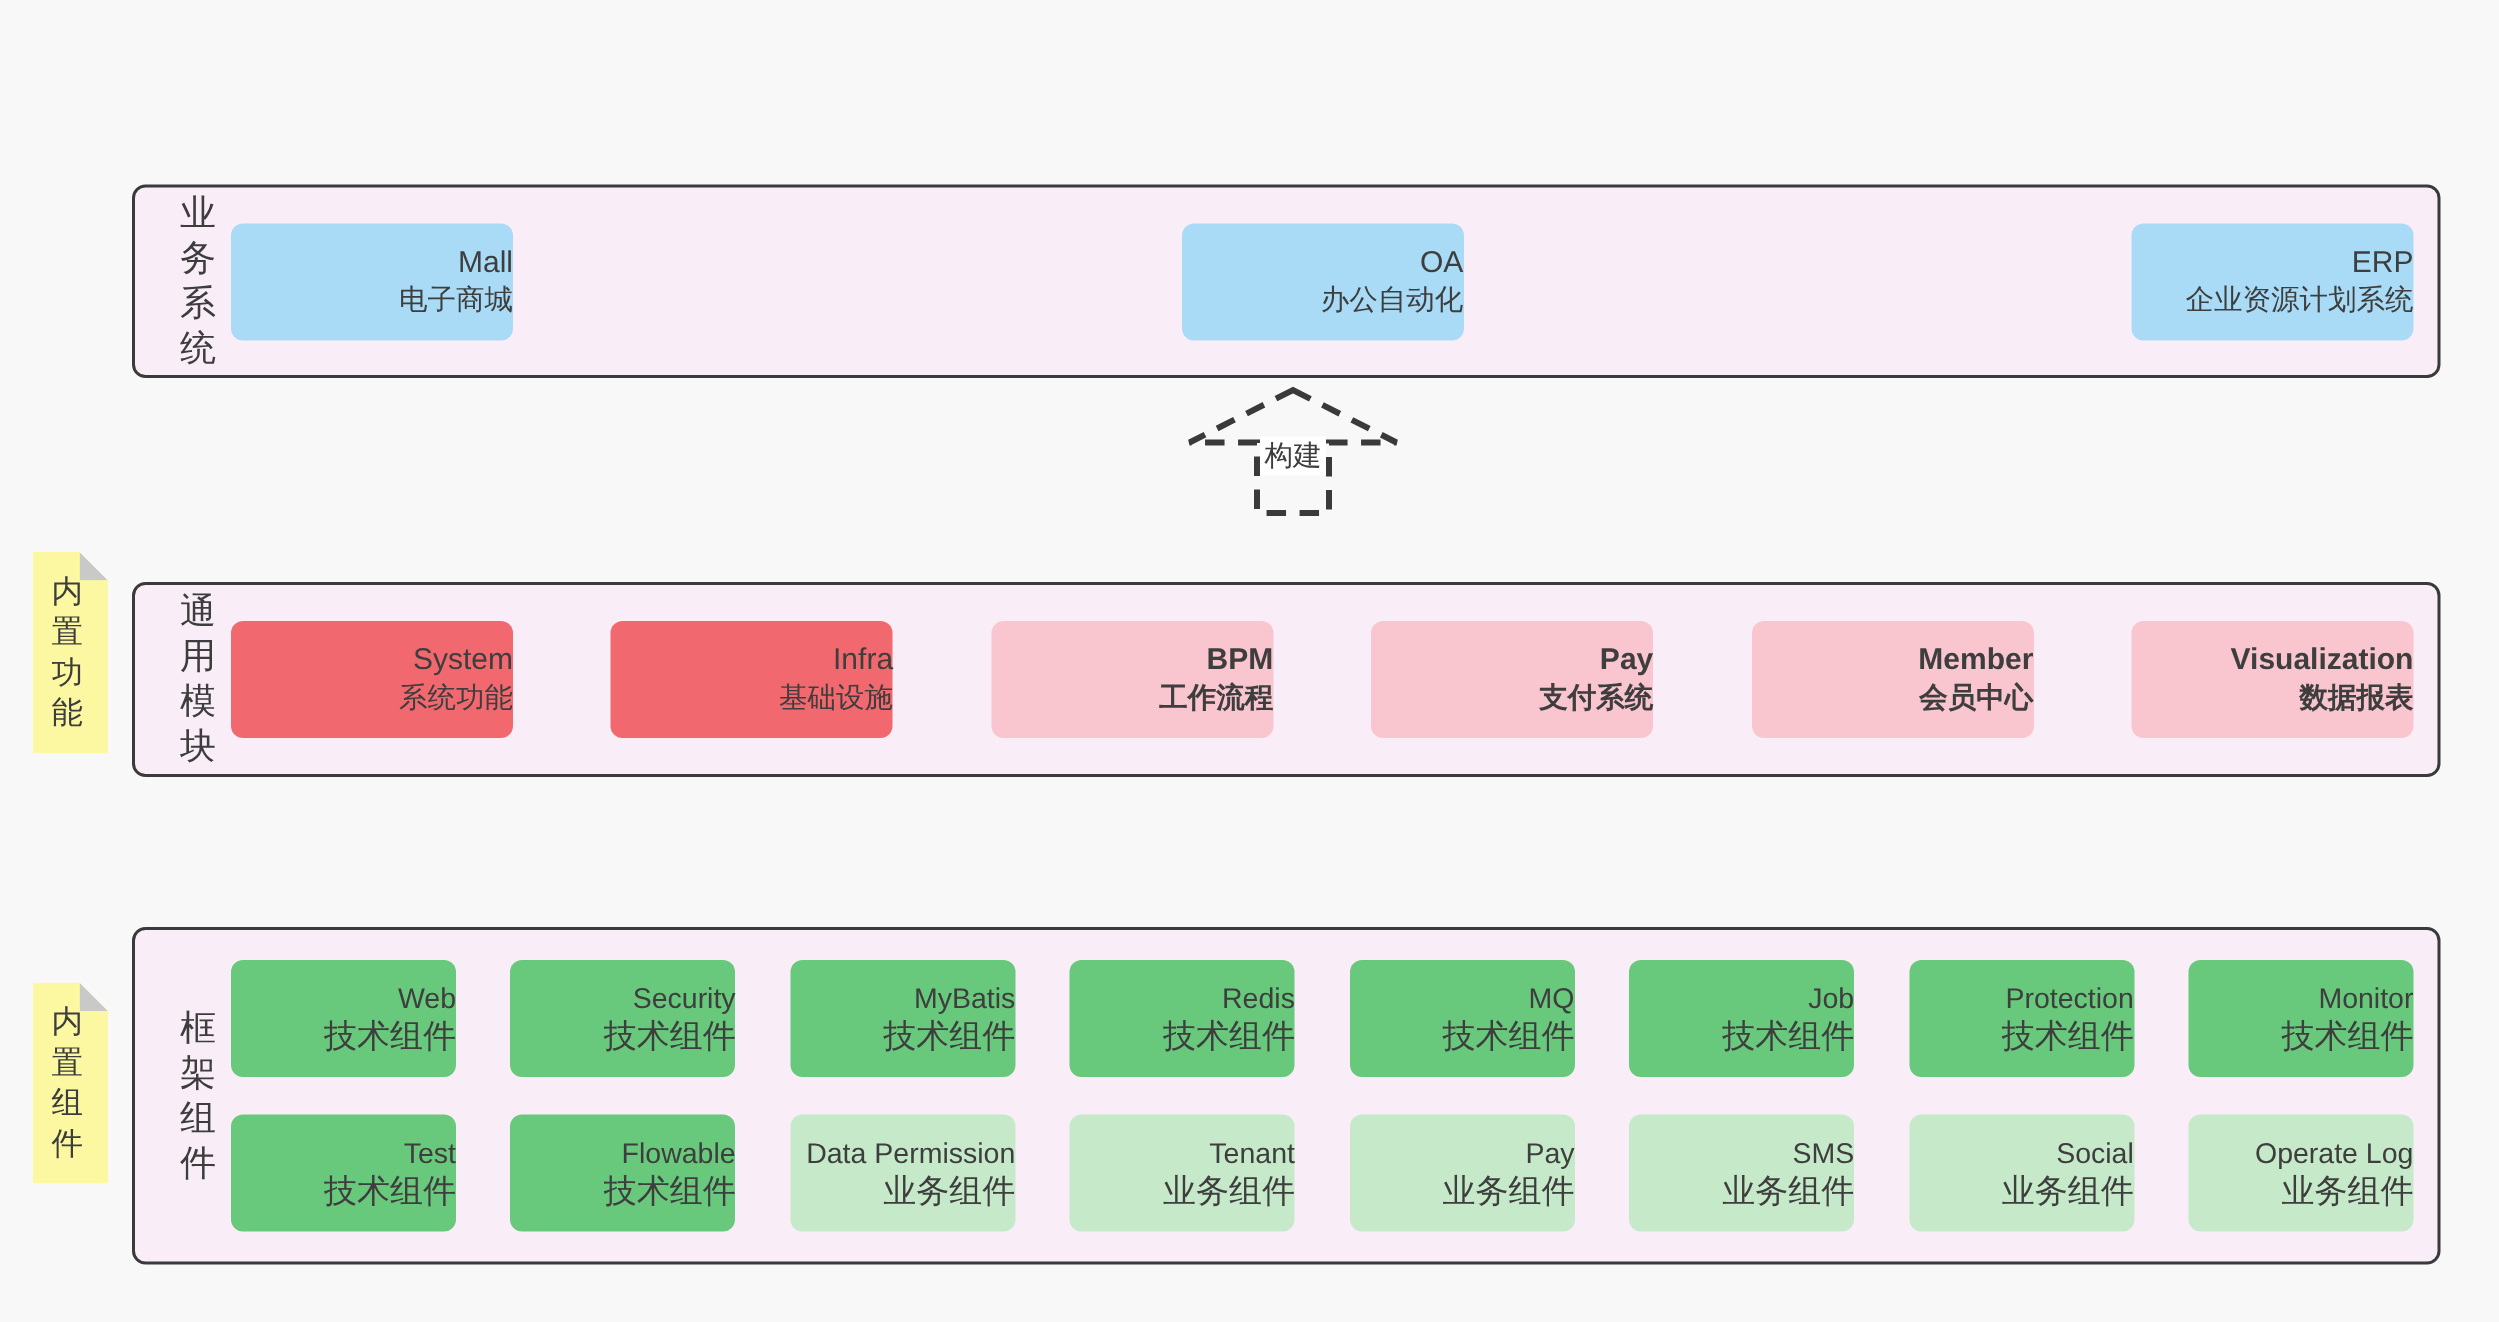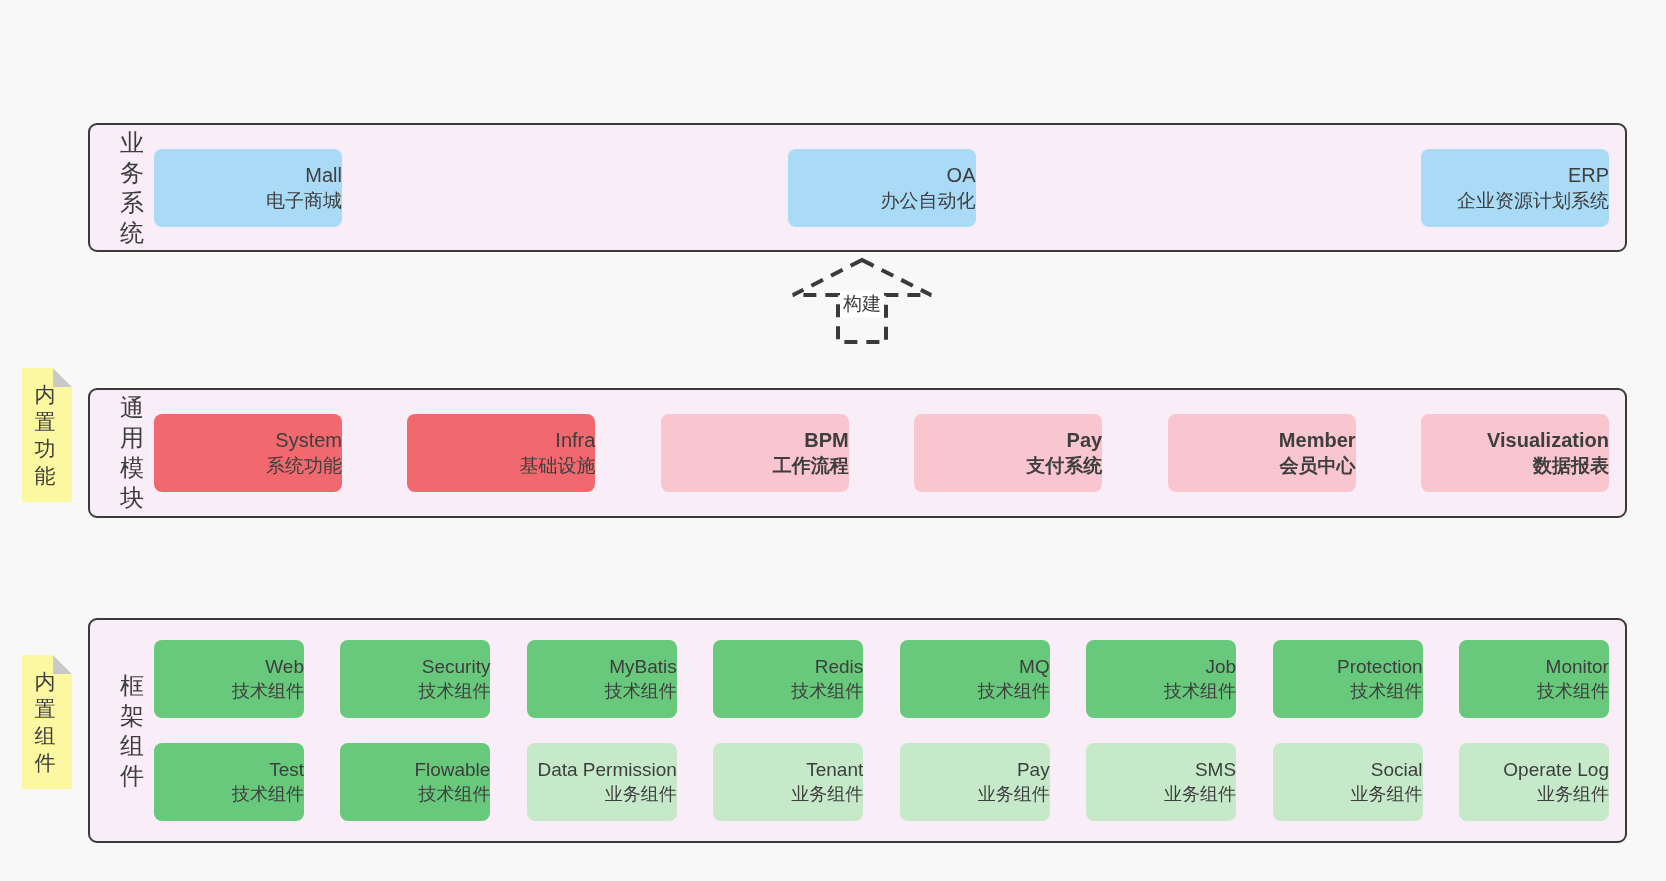--- a/index.html
+++ b/index.html
@@ -31,21 +31,21 @@
   .module-row{display:flex;justify-content:space-between;width:100%;}
 
   .box{
     height:78px;border-radius:8px;
     display:flex;flex-direction:column;justify-content:center;align-items:flex-end;
     text-align:center;font-size:20px;line-height:25px;color:#3e3e3e;
   }
   .cols-6 .box{width:188px;}
   .cols-8 .box{width:150px;font-size:19px;line-height:24px;}
   .box-desc{font-size:19px;}
-  .cols-8 .box .box-desc{font-size:18px;}
+  .cols-8 .box .box-desc{font-size:22px;}
   .variant-blue{background:var(--box-blue);}
   .variant-red{background:var(--box-red);}
   .variant-pink{background:var(--box-pink);font-weight:bold;}
   .variant-green{background:var(--box-green);}
   .variant-lightgreen{background:var(--box-lightgreen);}
 
   .note{
     position:absolute;left:22px;width:50px;height:134px;
     background:var(--note-yellow);z-index:3;
     clip-path:polygon(0 0,calc(100% - 19px) 0,100% 19px,100% 100%,0 100%);

